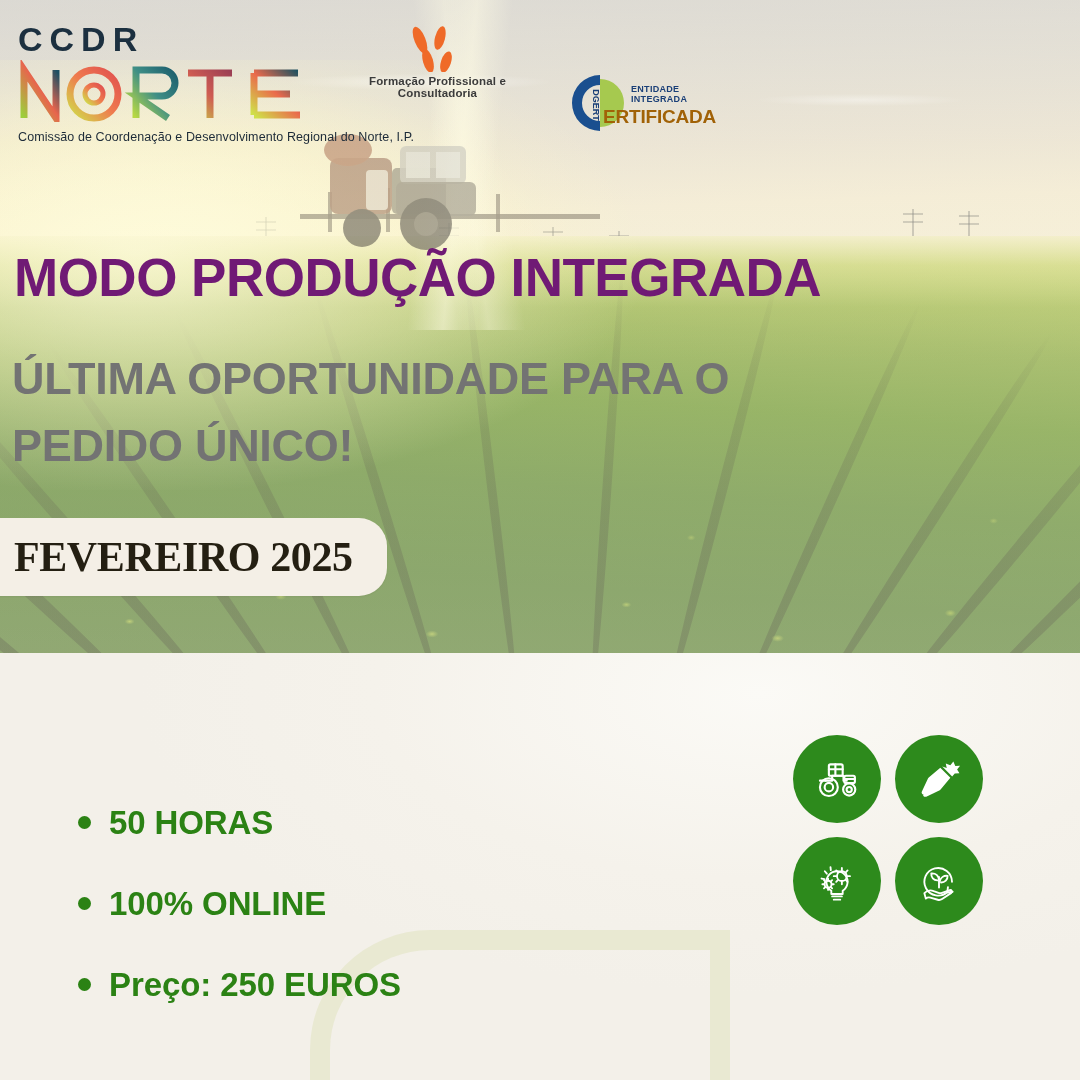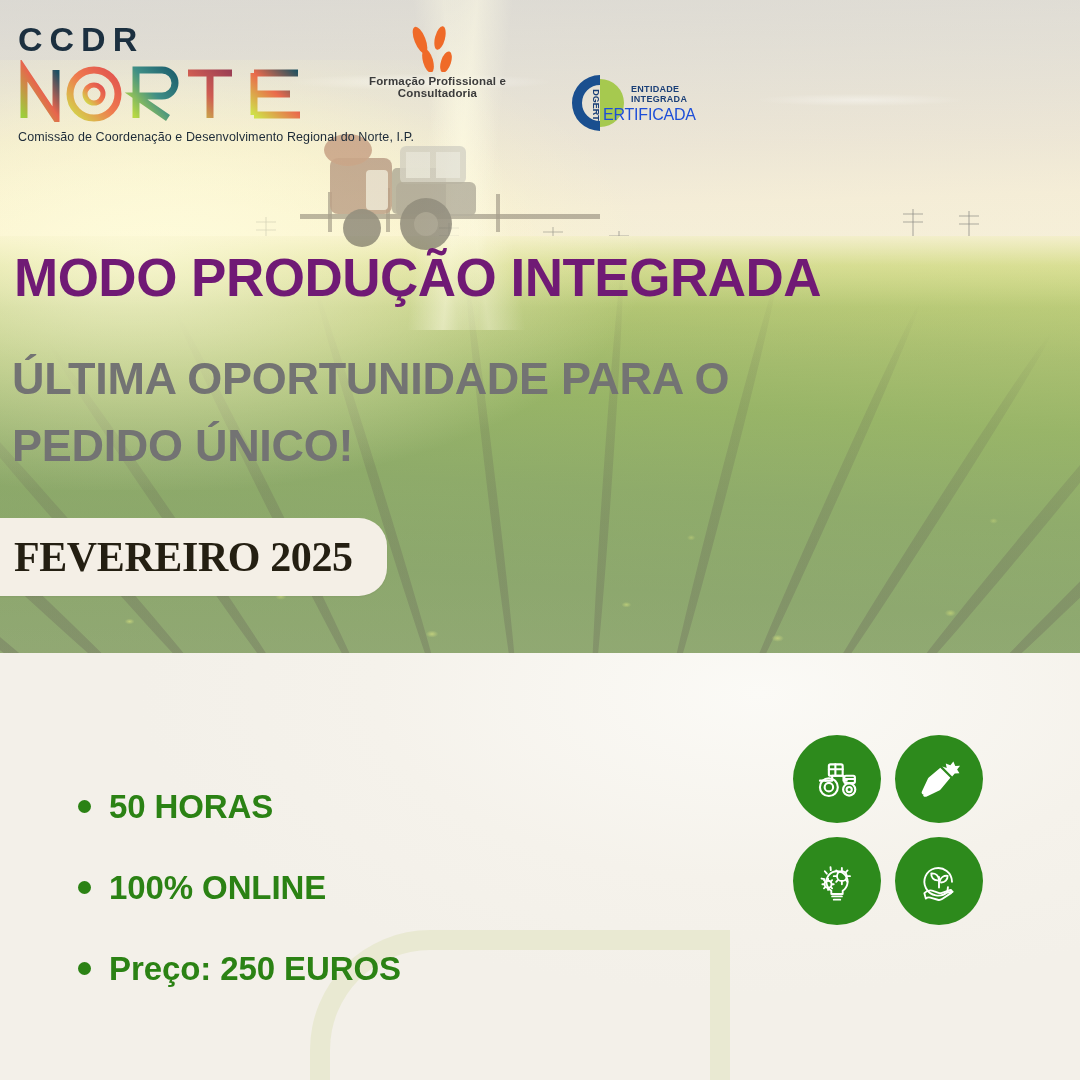--- a/index.html
+++ b/index.html
@@ -117,21 +117,21 @@
   .imax-tag{
     font-size:11.5px; font-weight:700; color:#3b3b3b; letter-spacing:.15px; margin-top:3px;
   }
 
   .dgert{ position:absolute; left:569px; top:72px; width:130px; height:70px; }
   .dgert-mark{ position:absolute; left:0; top:0; width:62px; height:62px; }
   .dgert-txt{ position:absolute; left:62px; top:12px; width:70px; }
   .dgert-l1,.dgert-l2{ font-size:9px; font-weight:700; color:#1a3f77; letter-spacing:.3px; text-align:left; }
   .dgert-cert{
     position:absolute; left:34px; top:34px;
-    font-size:16px; font-weight:400; color:#1d4ed8; letter-spacing:-.2px;
+    font-size:19px; font-weight:700; color:#a16207; letter-spacing:-.2px;
   }
 
   
   .headline{
     position:absolute; left:14px; top:250px; z-index:5;
     font-size:53px; font-weight:700; letter-spacing:-.5px;
     color:#701a75; line-height:1.05; white-space:nowrap;
   }
   .subline{
     position:absolute; left:12px; z-index:5;
@@ -172,20 +172,21 @@
   .block-title{
     position:absolute; left:76px; top:697px; z-index:4;
     font-size:58px; font-weight:700; color:#2a2416; letter-spacing:-.6px; line-height:1;
   }
   .bullets{ position:absolute; left:78px; top:790px; z-index:4; list-style:none; }
   .bullets li{
     display:flex; align-items:center; gap:18px;
     margin-bottom:48px;
     font-size:33px; font-weight:700; color:#2b8214; letter-spacing:-.1px;
     line-height:1;
+    margin-top:16px;
   }
   .bullets li .dot{
     width:13px; height:13px; border-radius:50%; background:#2b8214; flex:0 0 13px;
   }
 
   .icon-grid{
     position:absolute; left:793px; top:735px; width:190px; height:190px; z-index:4;
     display:grid; grid-template-columns:88px 88px; grid-template-rows:88px 88px;
     gap:14px;
   }

